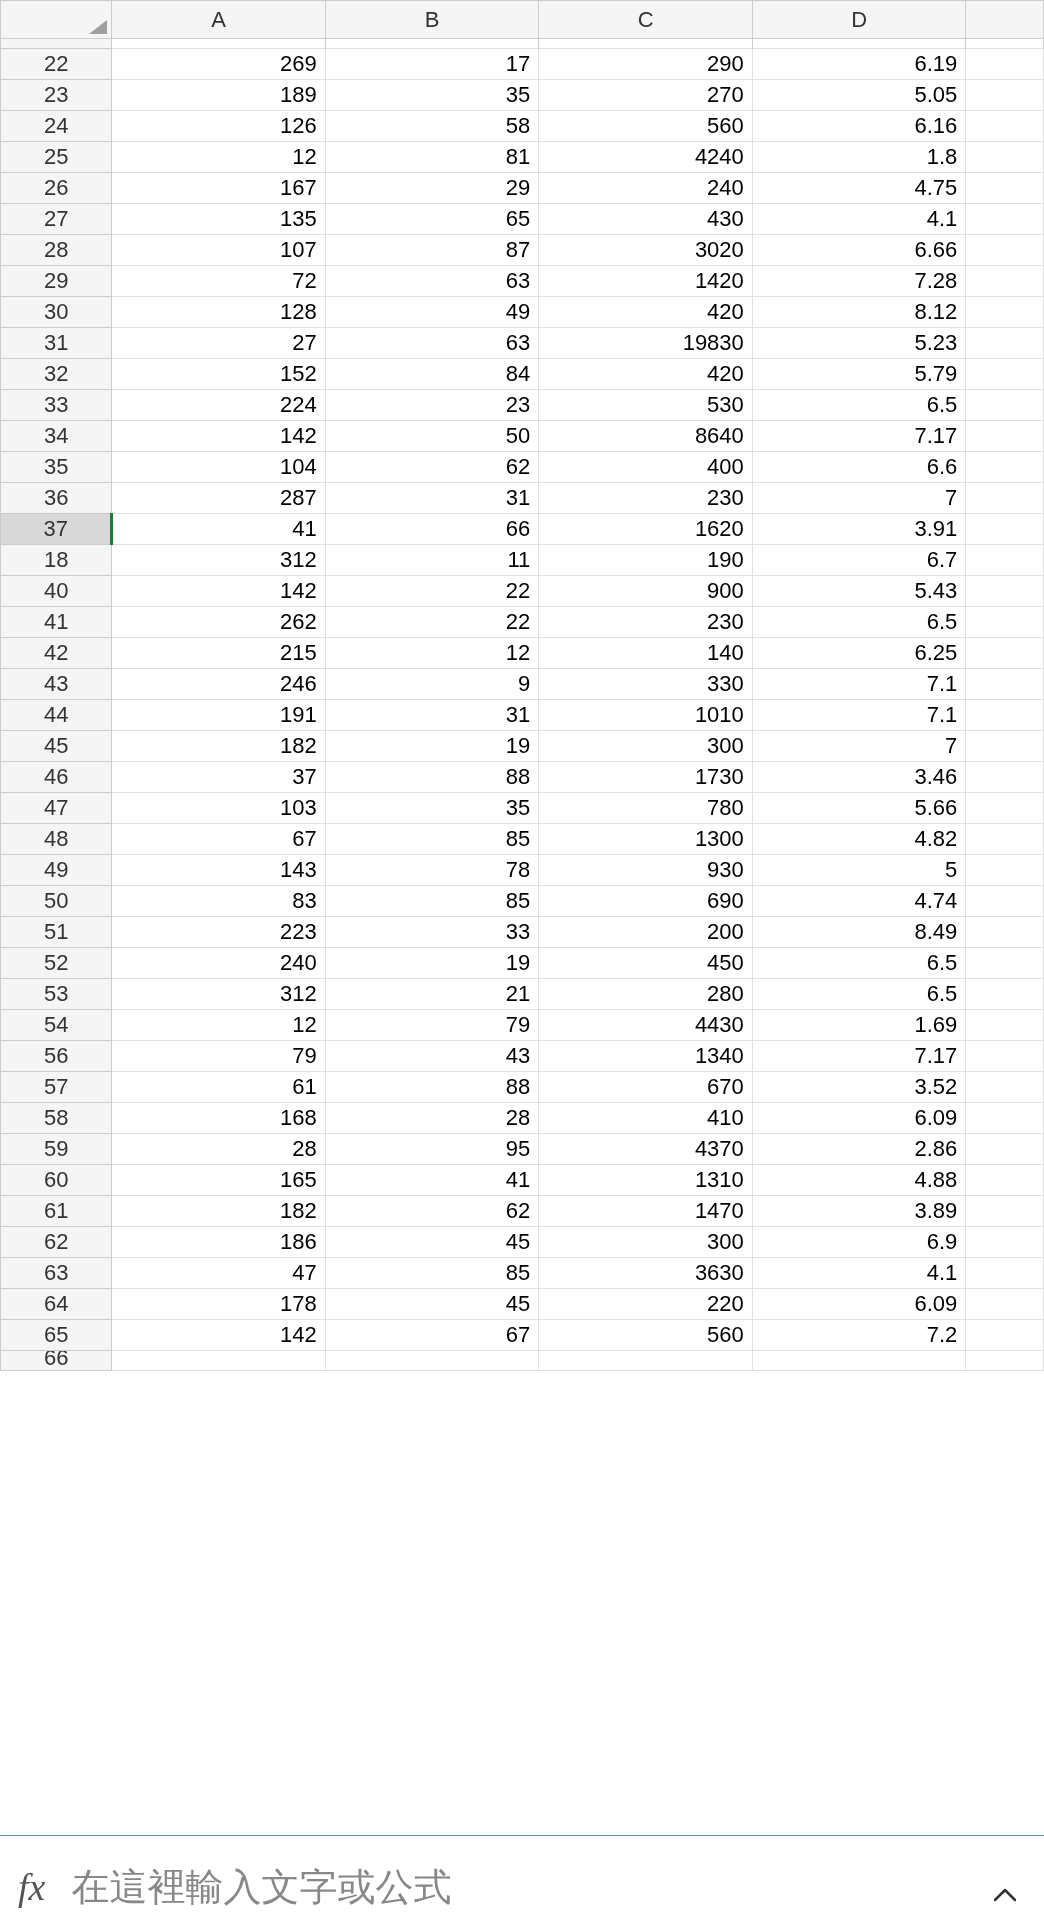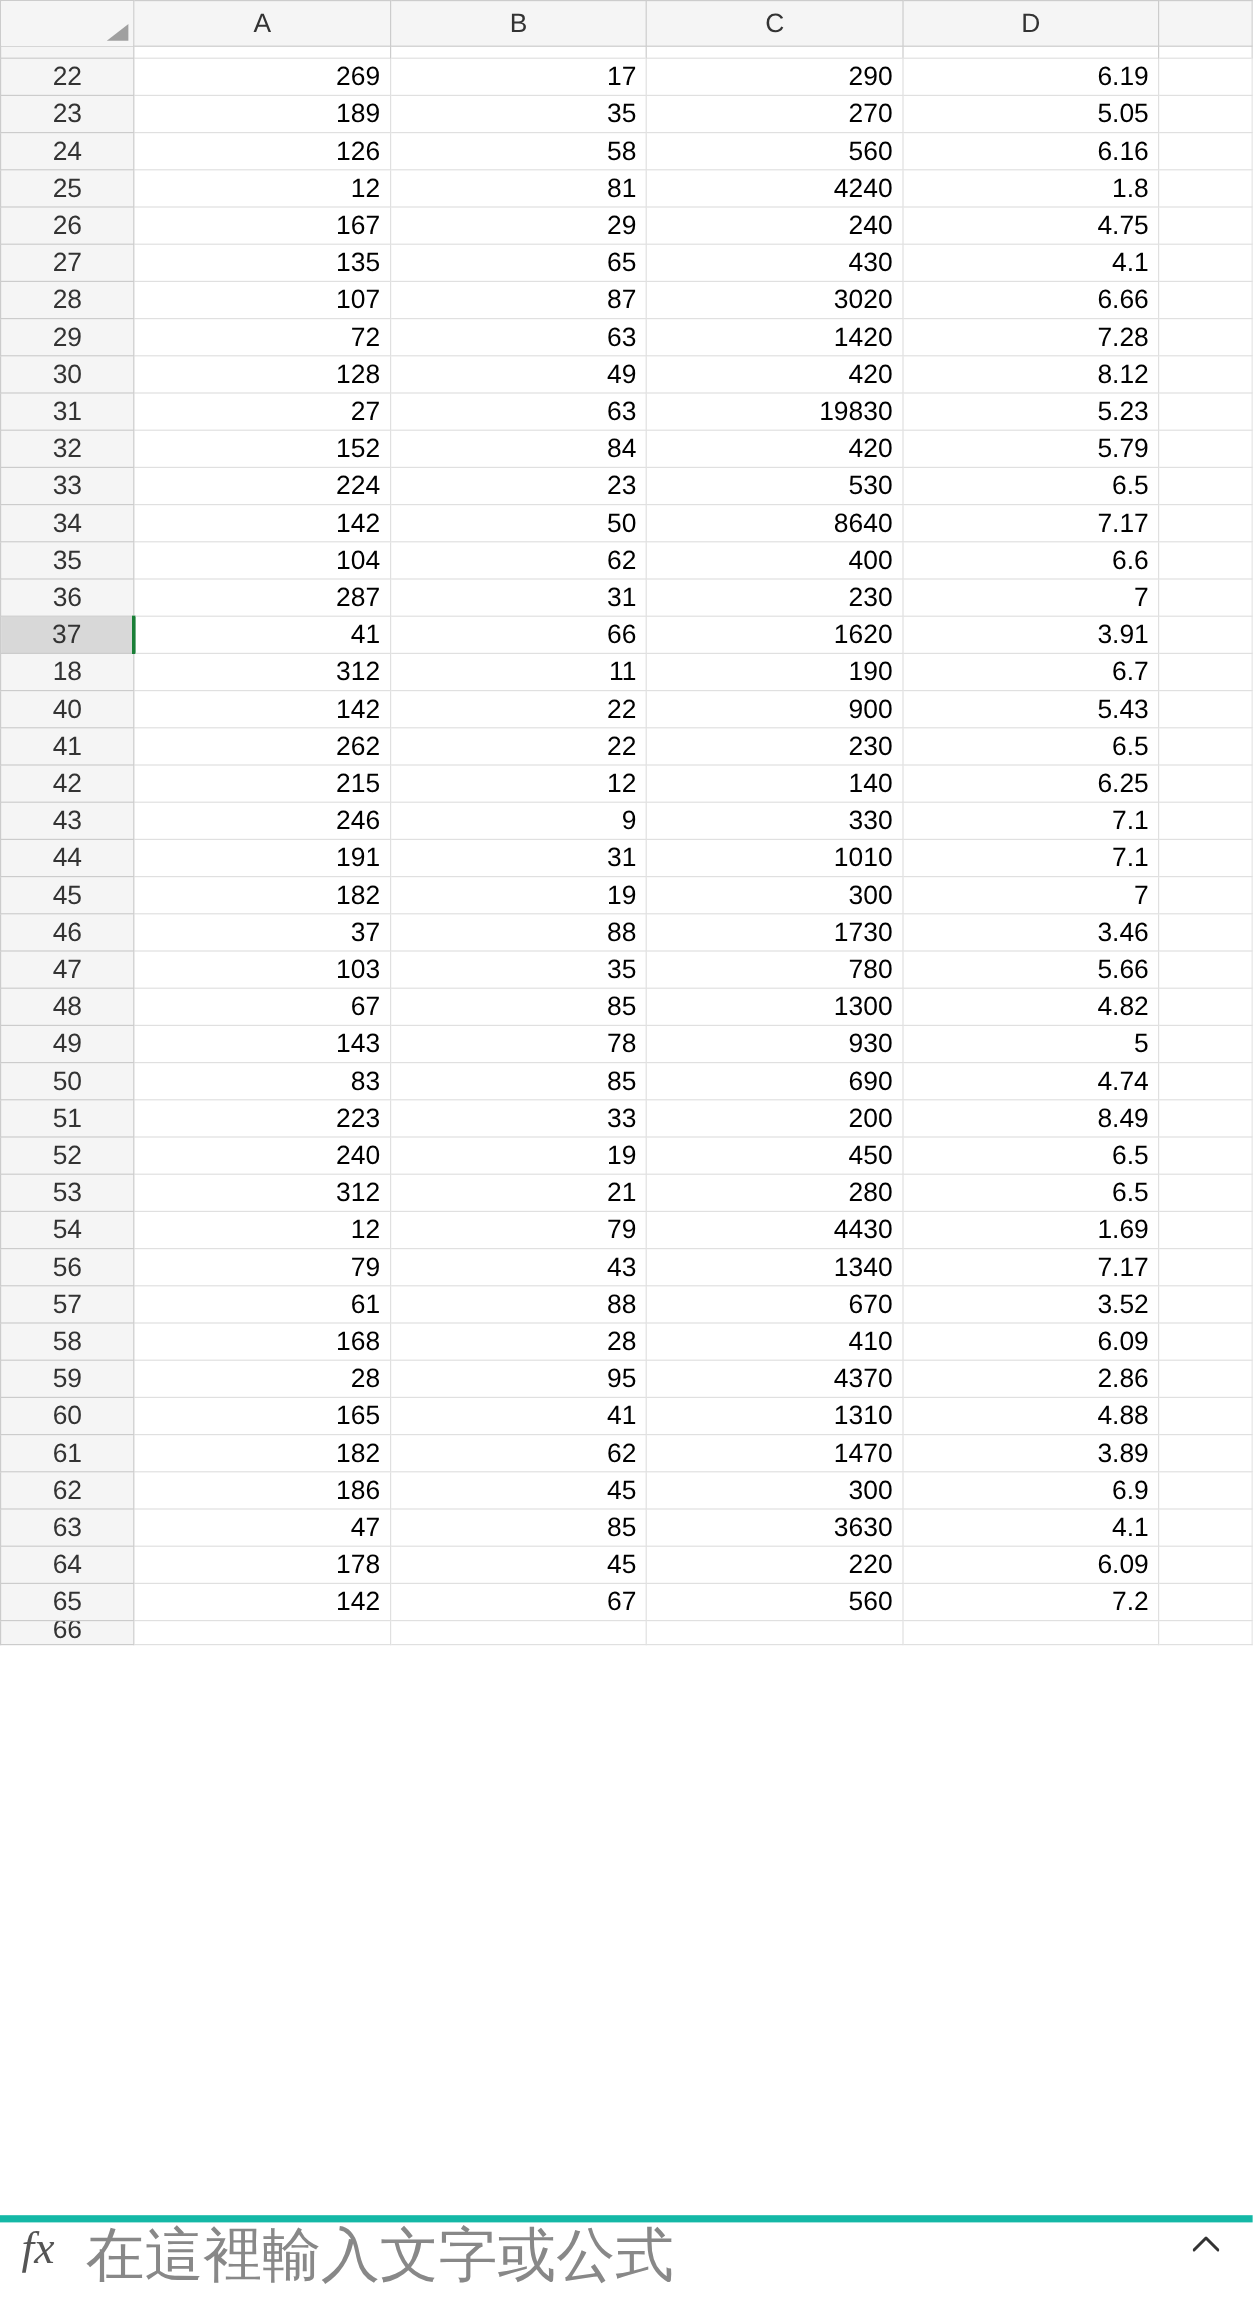--- a/index.html
+++ b/index.html
@@ -99,42 +99,42 @@
       line-height: 10px;
       vertical-align: top;
       padding-top:2px;
     }
     .partial-row td {
       height: 20px;
       border: 1px solid #e0e0e0;
     }
     .formula-bar {
       position: absolute;
-      bottom: 0;
+      bottom: 11px;
       left: 0;
       width: 100%;
       height: 74px;
-      border-top: 6px solid #14b8a6;
+      border-top: 1px solid #14b8a6;
       background: #fff;
       display: flex;
-      align-items: flex-start;
+      align-items: flex-end;
       padding: 0 18px;
     }
     .fx-label {
       font-family: "Times New Roman", serif;
       font-style: italic;
       font-size: 38px;
       color: #555;
       margin-right: 26px;
     }
     .formula-input {
       flex: 1;
       border: none;
       outline: none;
-      font-size: 49px;
+      font-size: 38px;
       color: #888;
       background: transparent;
       font-family: "PingFang TC", "Microsoft JhengHei", sans-serif;
     }
     .formula-input::placeholder {
       color: #888;
     }
     .collapse-caret {
       font-size: 28px;
       color: #333;

